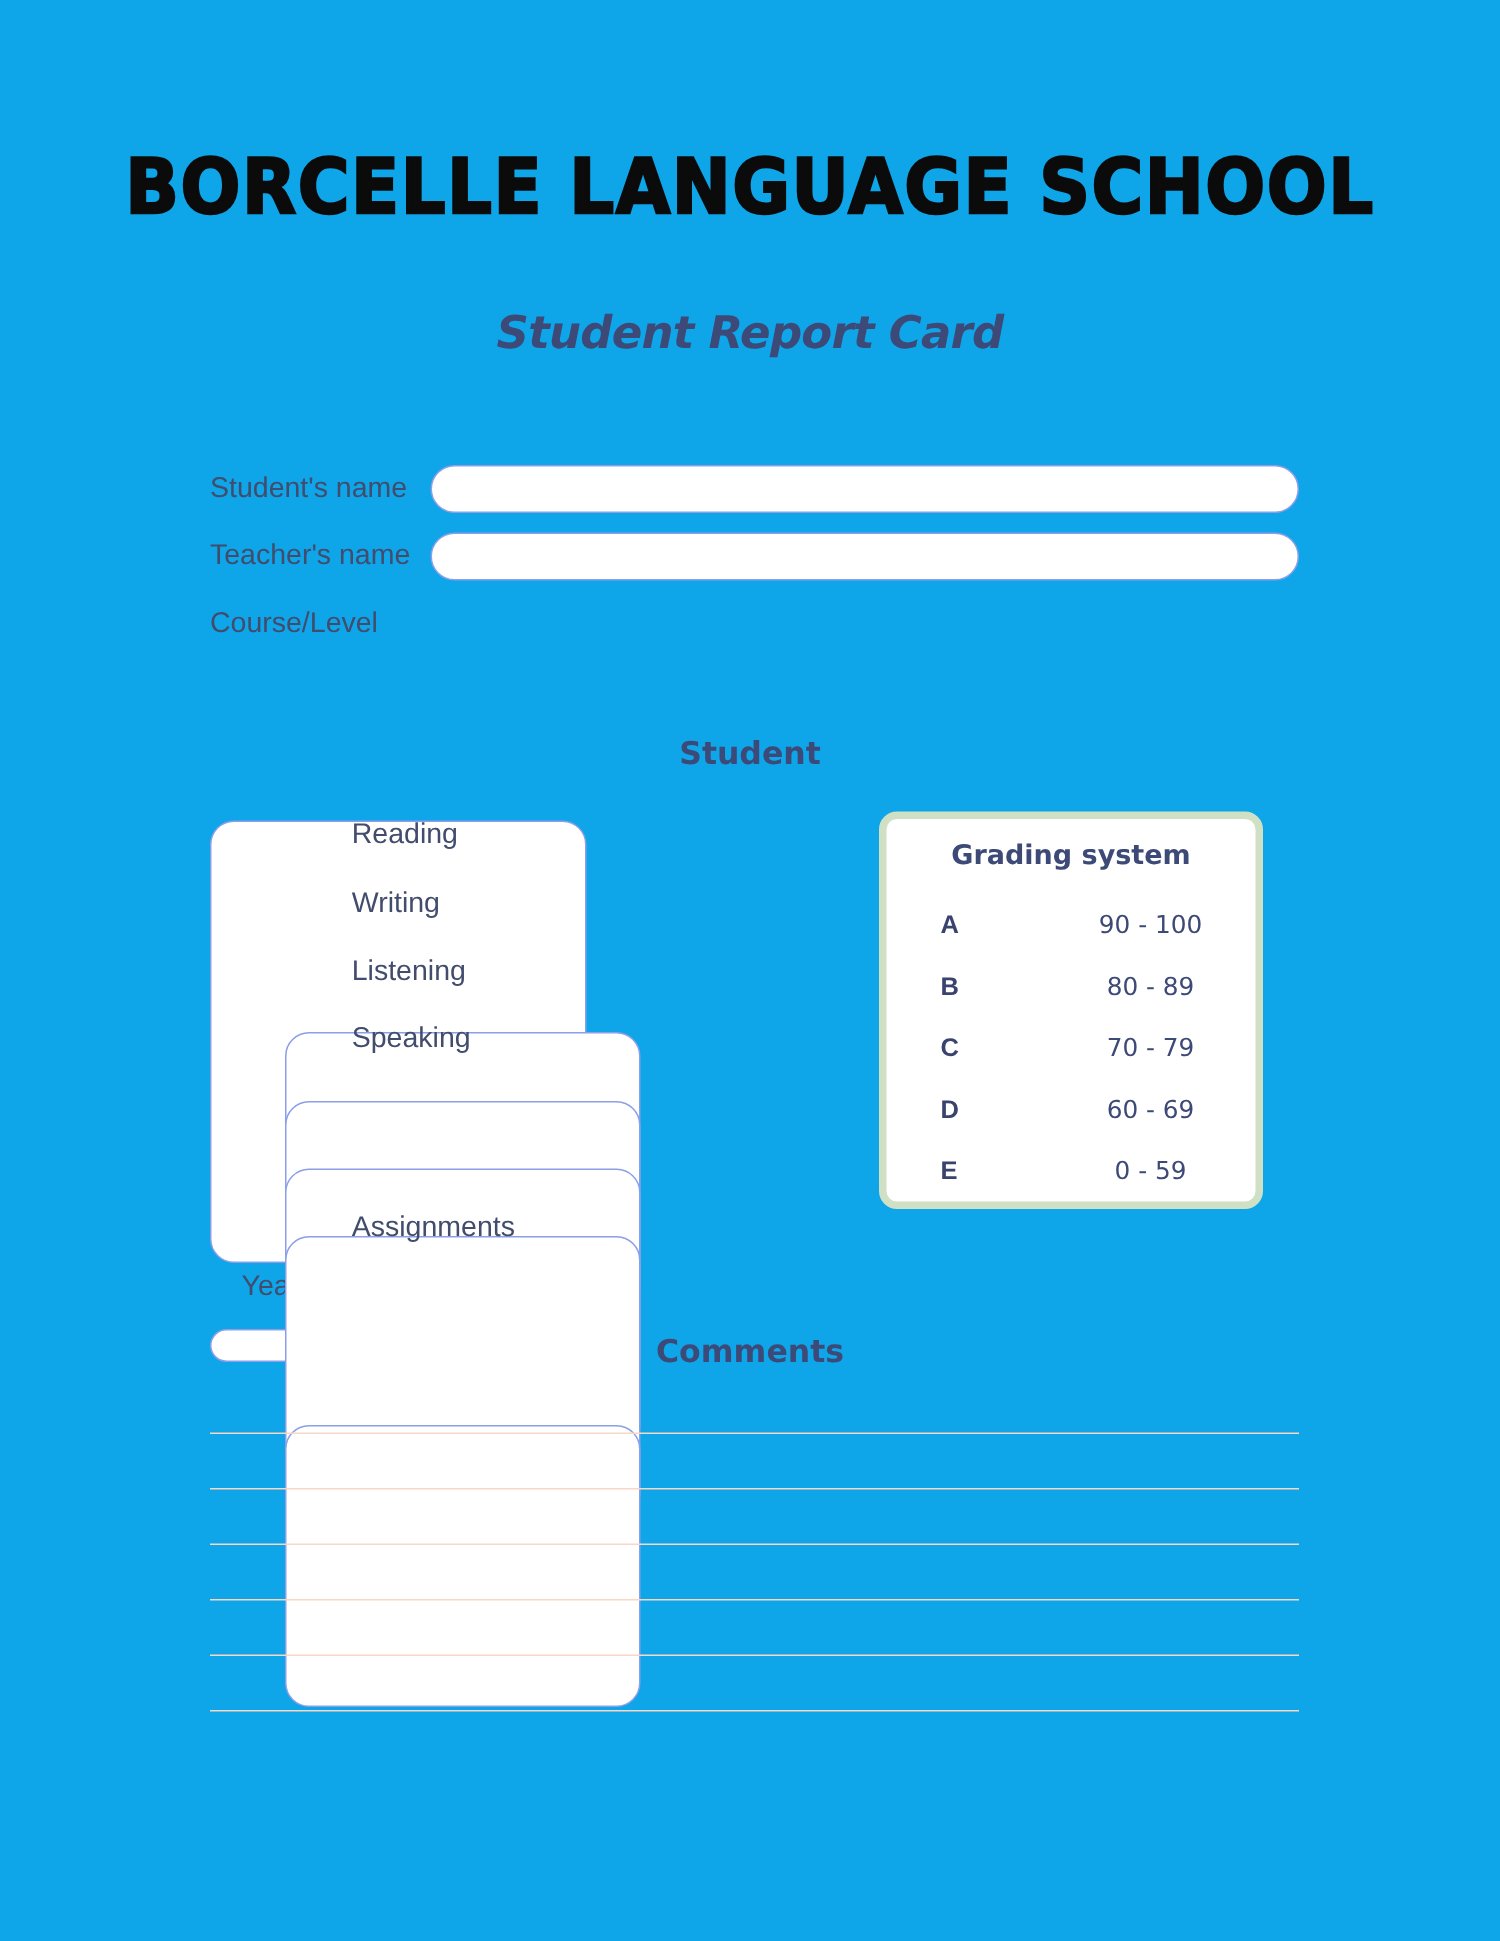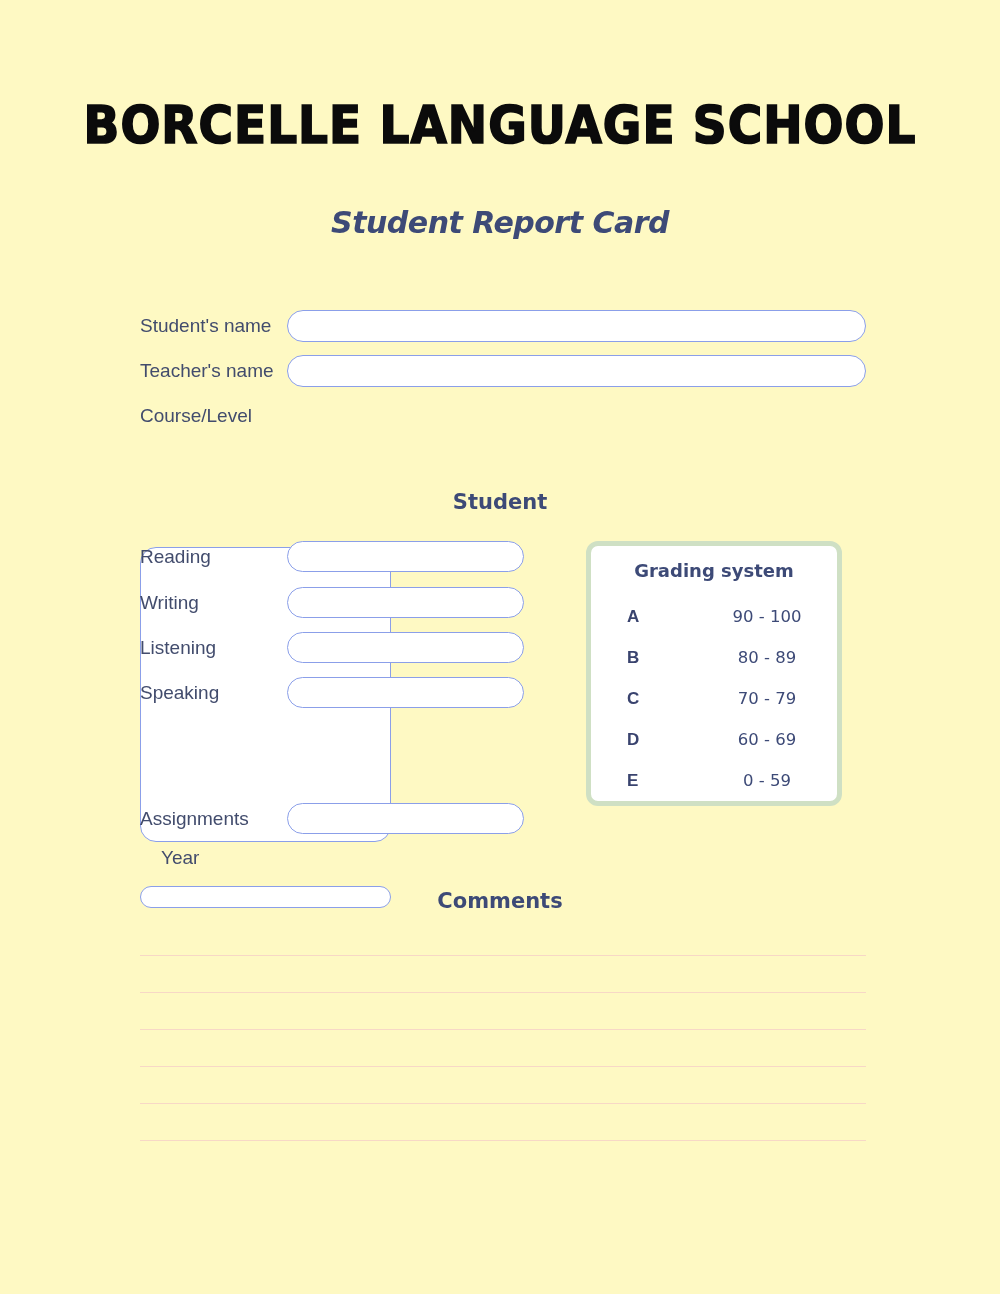--- a/index.html
+++ b/index.html
@@ -4,21 +4,21 @@
 <style>
   * { margin: 0; padding: 0; box-sizing: border-box; }
   html, body { background: #ffffff; }
   body { font-family: "Liberation Sans", sans-serif; }
 
   .page {
     position: relative;
     width: 1000px;
     height: 1294px;
     margin: 0 auto;
-    background: #fef9c3;
+    background: #0ea5e9;
     overflow: hidden;
   }
 
   
   .school-title {
     position: absolute;
     top: 98px; left: 0; right: 0;
     text-align: center;
     font-family: "DejaVu Sans", sans-serif;
     font-weight: bold;
@@ -96,20 +96,21 @@
   .pill-input.year  { flex: 1 1 auto; }
 
   
   .grade-row {
     position: absolute;
     left: 140px;
     width: 336px;
     display: flex;
     align-items: center;
     height: 31px;
+    flex-direction: column;
   }
   #grade-row-0 { top: 541px; }
   #grade-row-1 { top: 587px; }
   #grade-row-2 { top: 632px; }
   #grade-row-3 { top: 677px; }
   #grade-row-4 { top: 723px; }
   #grade-row-5 { top: 769px; margin-top: 34px; }
 
   .grade-row .field-label { line-height: 31px; }
   .grade-input {

